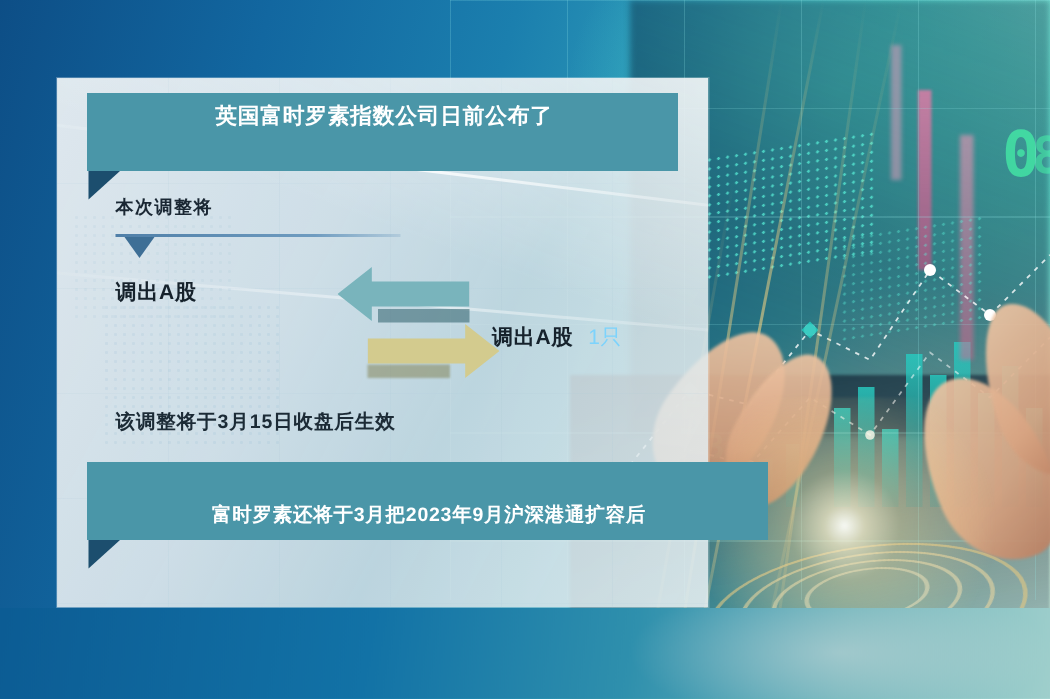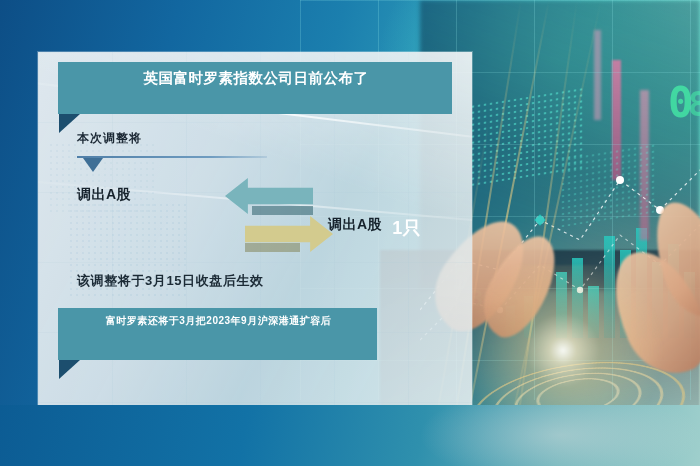--- a/index.html
+++ b/index.html
@@ -109,21 +109,21 @@
 
   
   .banner{
     position:absolute;background:#4a96a8;color:#ffffff;
     display:flex;justify-content:center;
     padding:6px 16px 8px 18px;box-sizing:border-box;
     font-weight:700;letter-spacing:.5px;line-height:1.48;
   }
   .banner span{display:block;white-space:nowrap;}
   #banner1{left:58px;top:62px;width:394px;height:52px;font-size:14.5px;}
-  #banner2{left:58px;top:308px;width:319px;height:52px;font-size:10px;}
+  #banner2{left:58px;top:308px;width:454px;height:52px;font-size:13px;align-items:flex-end;}
   .fold{
     position:absolute;width:0;height:0;
     border-left:21px solid #1c4e6e;
     border-bottom:19px solid transparent;
   }
   #fold1{left:59px;top:114px;}
   #fold2{left:59px;top:360px;}
 
   
   .line-title{
@@ -139,21 +139,21 @@
     border-left:10px solid transparent;border-right:10px solid transparent;
     border-top:14px solid #3e6f96;
   }
 
   .row-in{position:absolute;left:77px;top:186px;display:flex;align-items:baseline;gap:14px;}
   .row-in .lab{font-size:14px;font-weight:700;color:#16222c;letter-spacing:.5px;}
   .row-in .num{font-size:22px;font-weight:700;color:#c1272d;letter-spacing:.5px;}
 
   .row-out{position:absolute;left:328px;top:216px;display:flex;align-items:flex-start;gap:10px;}
   .row-out .lab{font-size:14px;font-weight:700;color:#16222c;letter-spacing:.5px;}
-  .row-out .num{font-size:18px;font-weight:700;color:#ffffff;letter-spacing:.5px;}
+  .row-out .num{font-size:14px;font-weight:400;color:#7dd3fc;letter-spacing:.5px;}
 
   .effective{
     position:absolute;left:77px;top:272px;
     font-size:13px;font-weight:700;color:#1c2b36;letter-spacing:.6px;
   }
   .ratio{
     position:absolute;left:77px;top:375px;
     font-size:17px;font-weight:700;color:#2c7f92;letter-spacing:.5px;
   }
 

